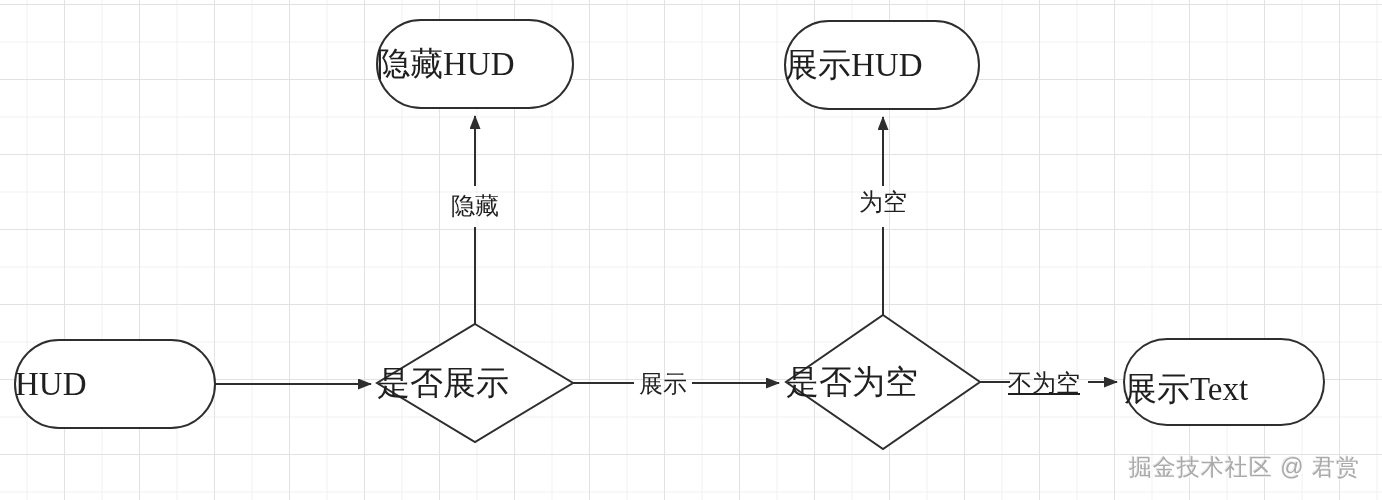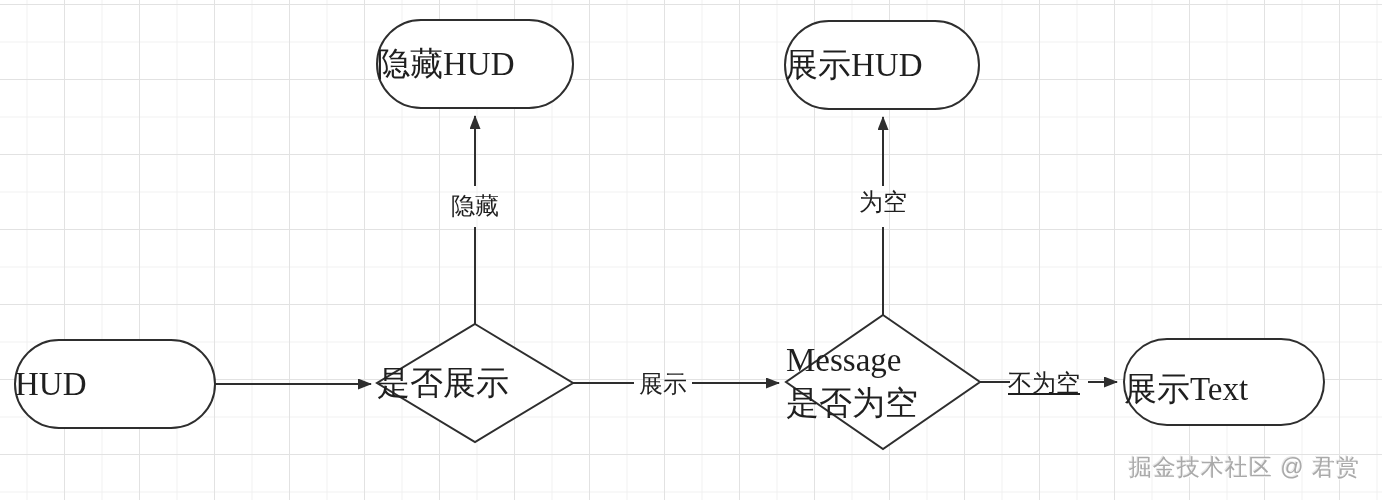--- a/index.html
+++ b/index.html
@@ -108,21 +108,20 @@
 
 <div class="node-label" style="left:785px; top:21px; width:194px; height:88px;">
   <div>展示HUD</div>
 </div>
 
 <div class="node-label" style="left:377px; top:324px; width:196px; height:118px;">
   <div>是否展示</div>
 </div>
 
 <div class="node-label" style="left:786px; top:315px; width:194px; height:134px;">
-  <div>Message</div>
   <div>是否为空</div>
 </div>
 
 <div class="node-label" style="left:1124px; top:339px; width:200px; height:100px;">
   <div>展示Text</div>
 </div>
 
 <div class="edge-label" style="left:475px; top:206px;">隐藏</div>
 <div class="edge-label" style="left:663px; top:384px;">展示</div>
 <div class="edge-label" style="left:883px; top:202px;">为空</div>

